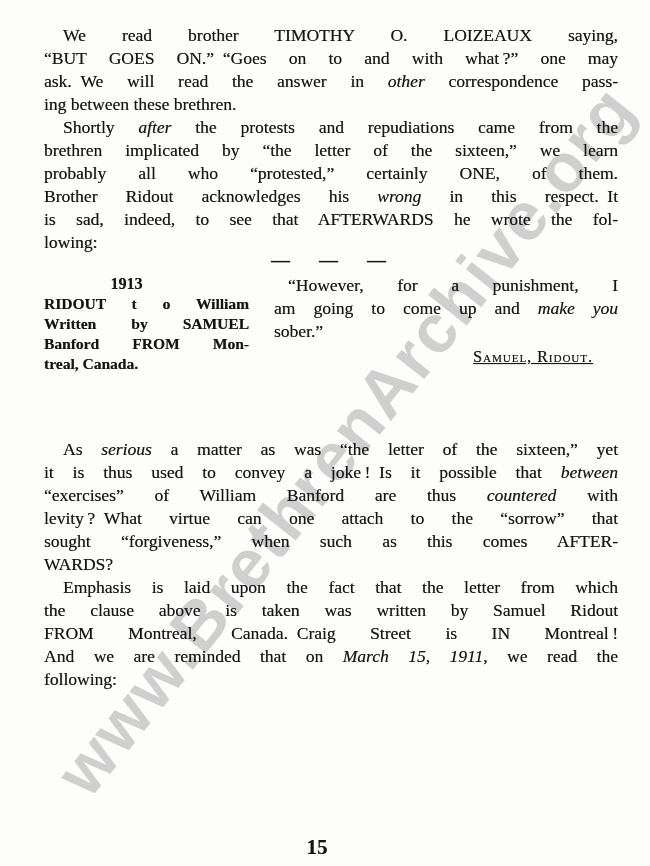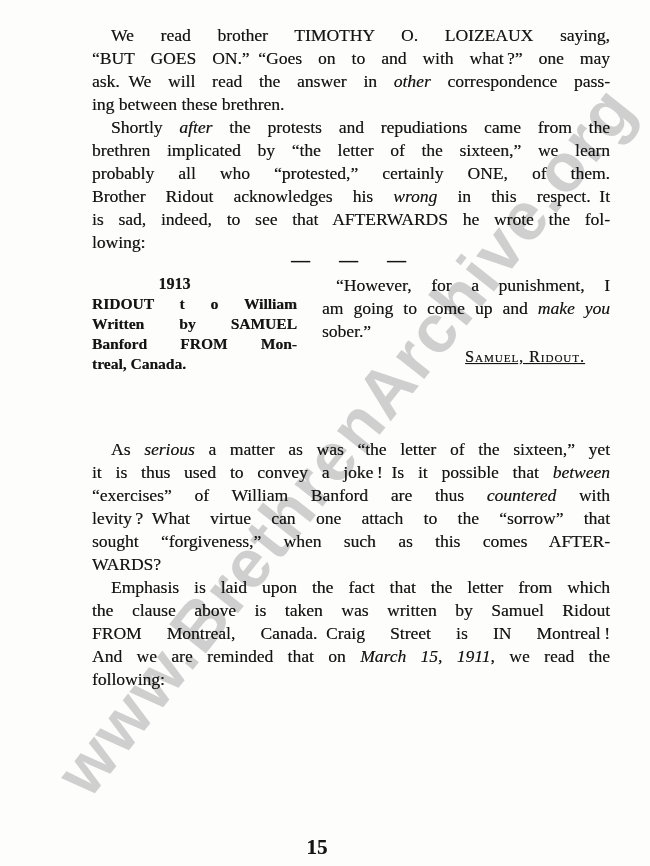--- a/index.html
+++ b/index.html
@@ -20,25 +20,24 @@
     font-weight:700;
     font-size:68px;
     letter-spacing:2px;
     color:var(--watermark,#c7c7c7);
     white-space:nowrap;
     z-index:0;
     opacity:.85;
   }
   .content{
     position:relative;z-index:1;
-    padding:24px 40px 0 44px;
+    padding:24px 32px 0 44px;
     font-size:17.5px;
     line-height:23px;
     text-shadow:.3px .2px 0 rgba(20,20,20,.55);
-    margin-left:48px;
   }
   .line{min-height:23px;}
   .just{text-align:justify;text-align-last:justify;}
   .ind{text-indent:19px;}
   .divider{
     height:14px;line-height:12px;
     text-align:center;
     font-size:19px;letter-spacing:5px;font-weight:700;
   }
   .quote-row{display:flex;gap:25px;margin-top:6px;}

